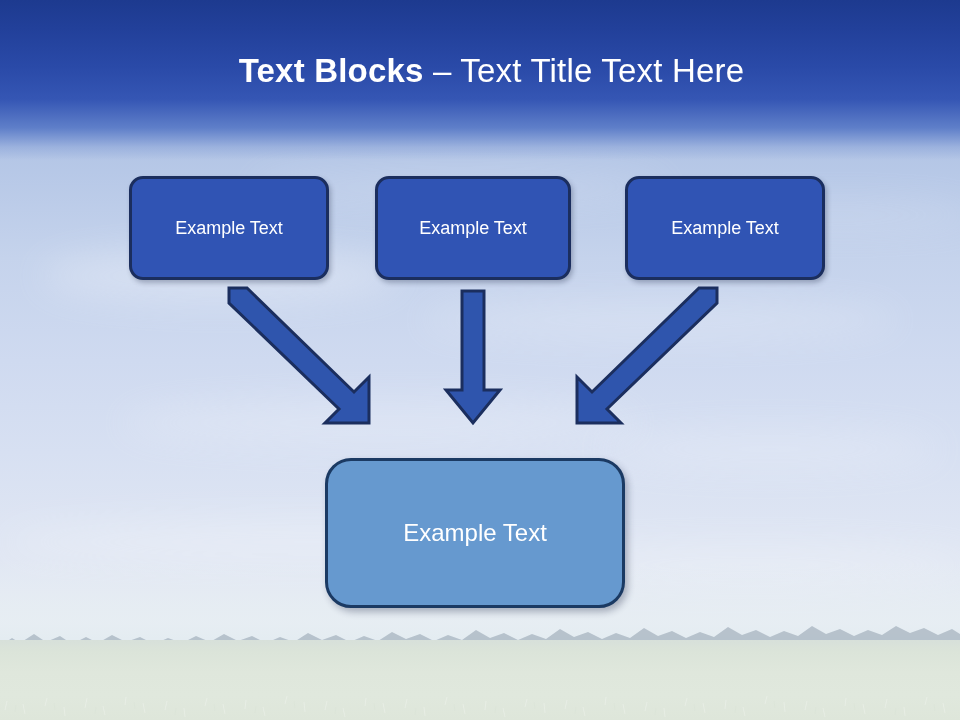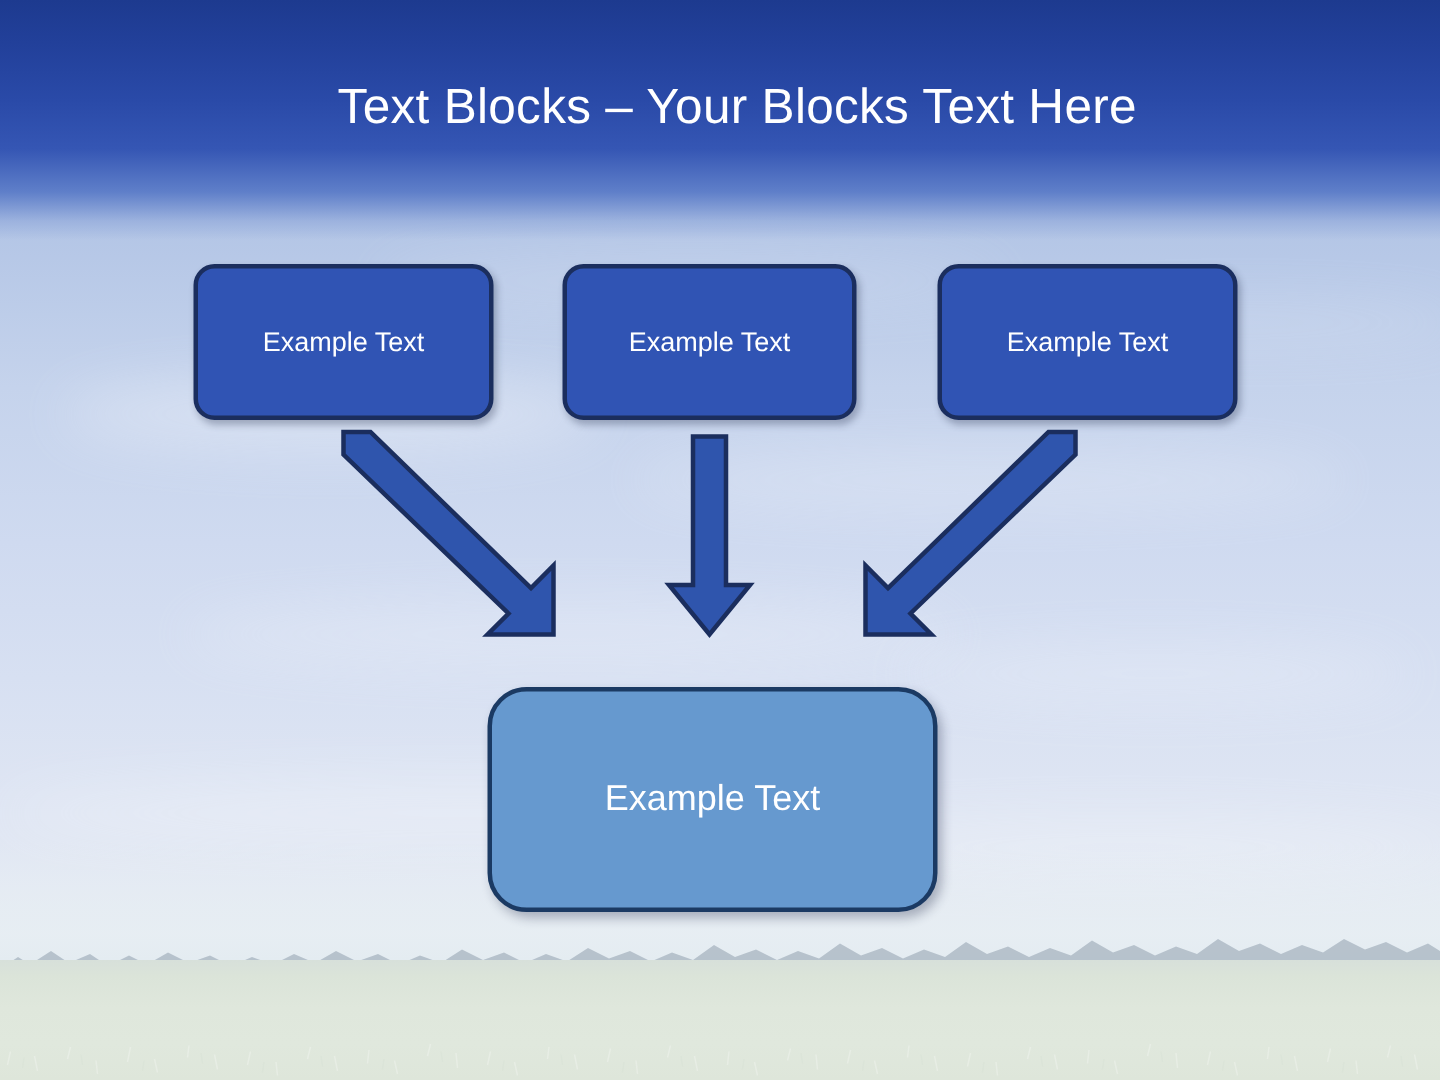--- a/index.html
+++ b/index.html
@@ -98,21 +98,21 @@
     position: absolute;
     left: 0; top: 50px;
     width: 960px;
     text-align: center;
     color: #ffffff;
     font-size: 33px;
     line-height: 42px;
     letter-spacing: .2px;
     white-space: nowrap;
   }
-  .title .strong { font-weight: normal; margin-left: 23px; }
+  .title .strong { font-weight: bold; margin-left: 23px; }
   .title .normal { font-weight: normal; }
 
   
   .box {
     position: absolute;
     box-sizing: border-box;
     display: flex;
     align-items: center;
     justify-content: center;
     color: #ffffff;
@@ -192,21 +192,21 @@
       <path d="M15,72 l1,-7 M55,70 l-1,-7 M95,74 l1,-7 M135,69 l-1,-7 M175,75 l1,-7
                M215,71 l-1,-7 M255,73 l1,-7 M295,68 l-1,-7 M335,74 l1,-7 M375,70 l-1,-7
                M415,75 l1,-7 M455,71 l-1,-7 M495,73 l1,-7 M535,69 l-1,-7 M575,74 l1,-7
                M615,70 l-1,-7 M655,75 l1,-7 M695,71 l-1,-7 M735,73 l1,-7 M775,68 l-1,-7
                M815,74 l1,-7 M855,70 l-1,-7 M895,75 l1,-7 M935,71 l-1,-7"></path>
     </g>
   </svg>
 
   <div class="banner"></div>
   <div class="title">
-    <span class="strong">Text Blocks </span><span class="normal">– </span><span class="normal">Your Blocks Text Here</span>
+    <span class="strong">Text Blocks </span><span class="normal">– </span><span class="normal">Text Title Text Here</span>
   </div>
 
   <svg class="arrows" viewBox="0 0 960 720">
 
     <g>
       <path d="M229,288 L247,288 L354,392 L369,377 L369,423 L325,423 L339,409 L229,303 Z" fill="#2f55ad" stroke="#1b2e5e" stroke-width="3" stroke-linejoin="miter"></path>
     </g>
 
     <g>
       <path d="M462,291 L484,291 L484,390 L500,390 L473,423 L446,390 L462,390 Z" fill="#2f55ad" stroke="#1b2e5e" stroke-width="3" stroke-linejoin="miter"></path>

